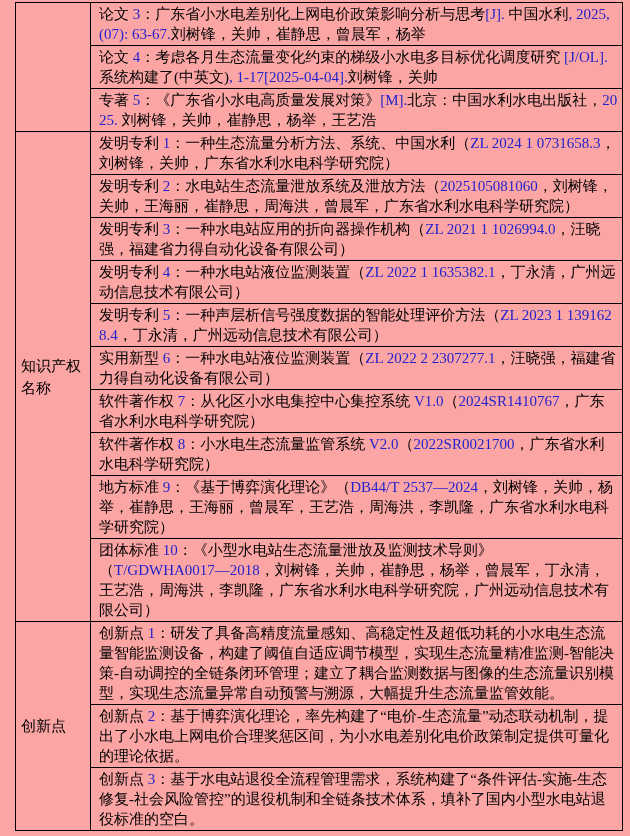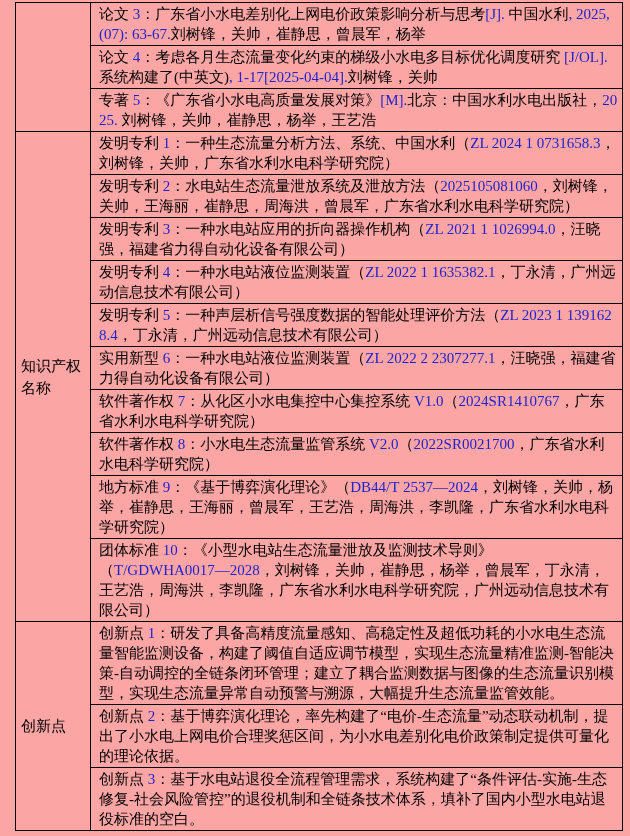--- a/index.html
+++ b/index.html
@@ -77,21 +77,21 @@
         <tr>
           <td class="content"><span class="seg cn">软件著作权 </span><span class="seg en">7</span><span class="seg cn">：从化区小水电集控中心集控系统 </span><span class="seg en">V1.0</span><span class="seg cn">（</span><span class="seg en">2024SR1410767</span><span class="seg cn">，广东省水利水电科学研究院）</span></td>
         </tr>
         <tr>
           <td class="content"><span class="seg cn">软件著作权 </span><span class="seg en">8</span><span class="seg cn">：小水电生态流量监管系统 </span><span class="seg en">V2.0</span><span class="seg cn">（</span><span class="seg en">2022SR0021700</span><span class="seg cn">，广东省水利水电科学研究院）</span></td>
         </tr>
         <tr>
           <td class="content"><span class="seg cn">地方标准 </span><span class="seg en">9</span><span class="seg cn">：《基于博弈演化理论》（</span><span class="seg en">DB44/T 2537—2024</span><span class="seg cn">，刘树锋，关帅，杨举，崔静思，王海丽，曾晨军，王艺浩，周海洪，李凯隆，广东省水利水电科学研究院）</span></td>
         </tr>
         <tr>
-          <td class="content"><span class="seg cn">团体标准 </span><span class="seg en">10</span><span class="seg cn">：《小型水电站生态流量泄放及监测技术导则》</span><br><span class="seg cn">（</span><span class="seg en">T/GDWHA0017—2028</span><span class="seg cn">，刘树锋，关帅，崔静思，杨举，曾晨军，丁永清，王艺浩，周海洪，李凯隆，广东省水利水电科学研究院，广州远动信息技术有限公司）</span></td>
+          <td class="content"><span class="seg cn">团体标准 </span><span class="seg en">10</span><span class="seg cn">：《小型水电站生态流量泄放及监测技术导则》</span><br><span class="seg cn">（</span><span class="seg en">T/GDWHA0017—2018</span><span class="seg cn">，刘树锋，关帅，崔静思，杨举，曾晨军，丁永清，王艺浩，周海洪，李凯隆，广东省水利水电科学研究院，广州远动信息技术有限公司）</span></td>
         </tr>
         <tr>
           <th class="label" rowspan="3">创新点</th>
           <td class="content"><span class="seg cn">创新点 </span><span class="seg en">1</span><span class="seg cn">：研发了具备高精度流量感知、高稳定性及超低功耗的小水电生态流量智能监测设备，构建了阈值自适应调节模型，实现生态流量精准监测-智能决策-自动调控的全链条闭环管理；建立了耦合监测数据与图像的生态流量识别模型，实现生态流量异常自动预警与溯源，大幅提升生态流量监管效能。</span></td>
         </tr>
         <tr>
           <td class="content"><span class="seg cn">创新点 </span><span class="seg en">2</span><span class="seg cn">：基于博弈演化理论，率先构建了“电价-生态流量”动态联动机制，提出了小水电上网电价合理奖惩区间，为小水电差别化电价政策制定提供可量化的理论依据。</span></td>
         </tr>
         <tr>
           <td class="content"><span class="seg cn">创新点 </span><span class="seg en">3</span><span class="seg cn">：基于水电站退役全流程管理需求，系统构建了“条件评估-实施-生态修复-社会风险管控”的退役机制和全链条技术体系，填补了国内小型水电站退役标准的空白。</span></td>

